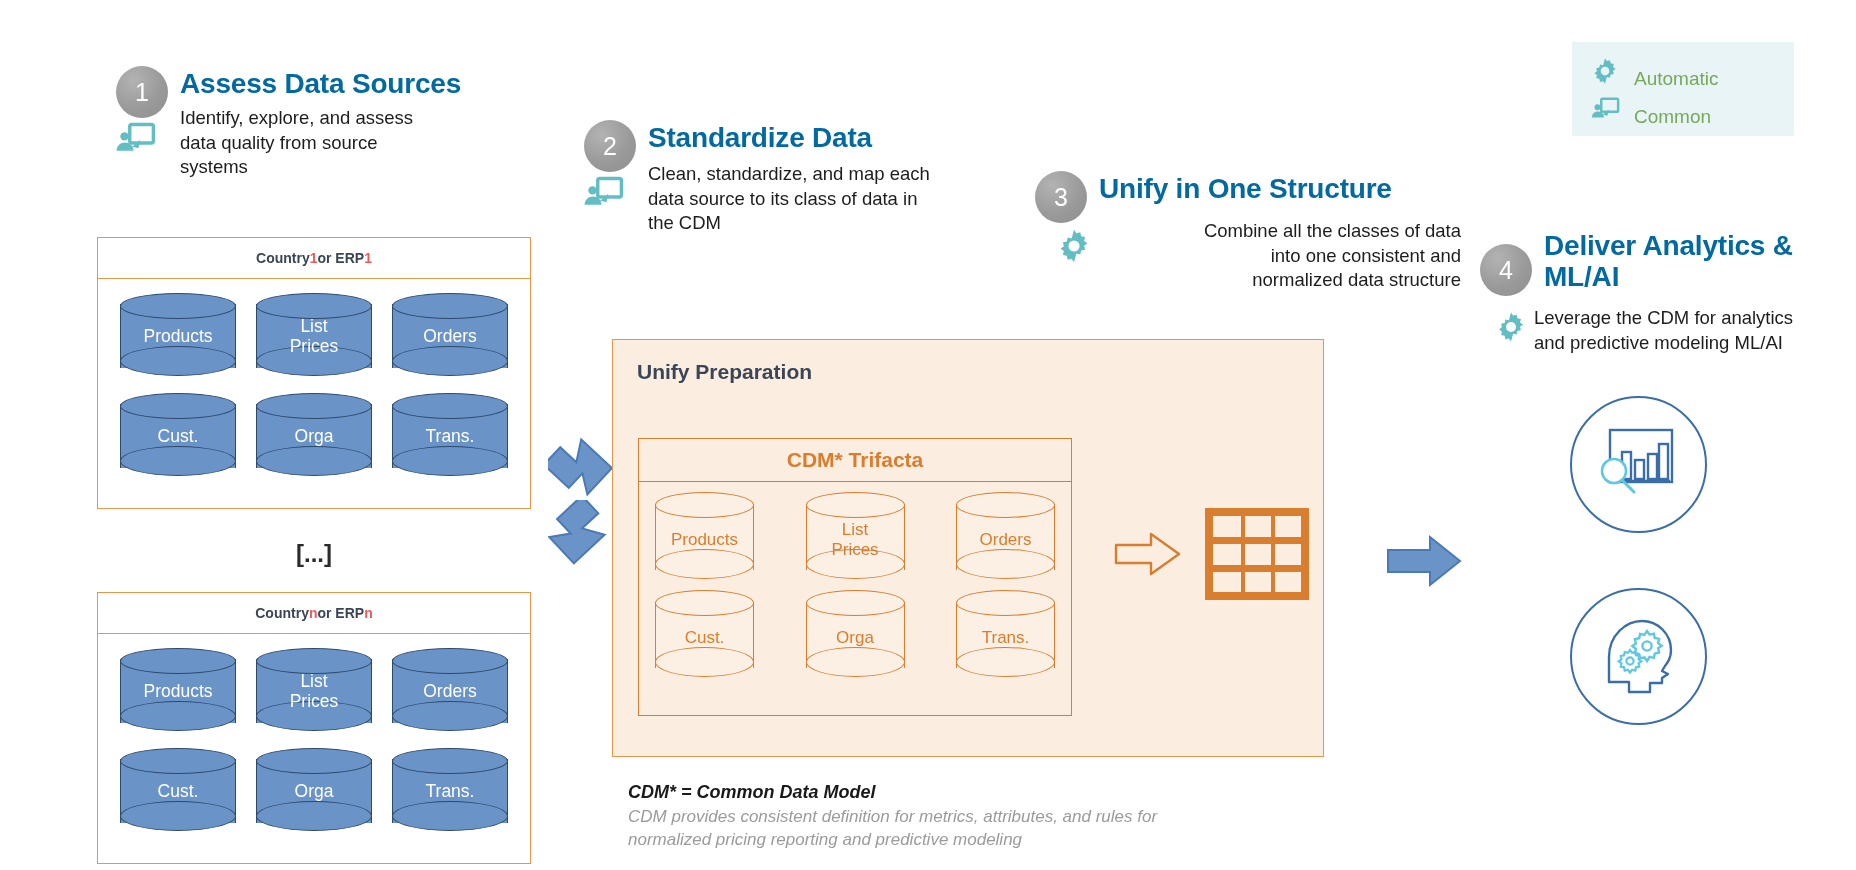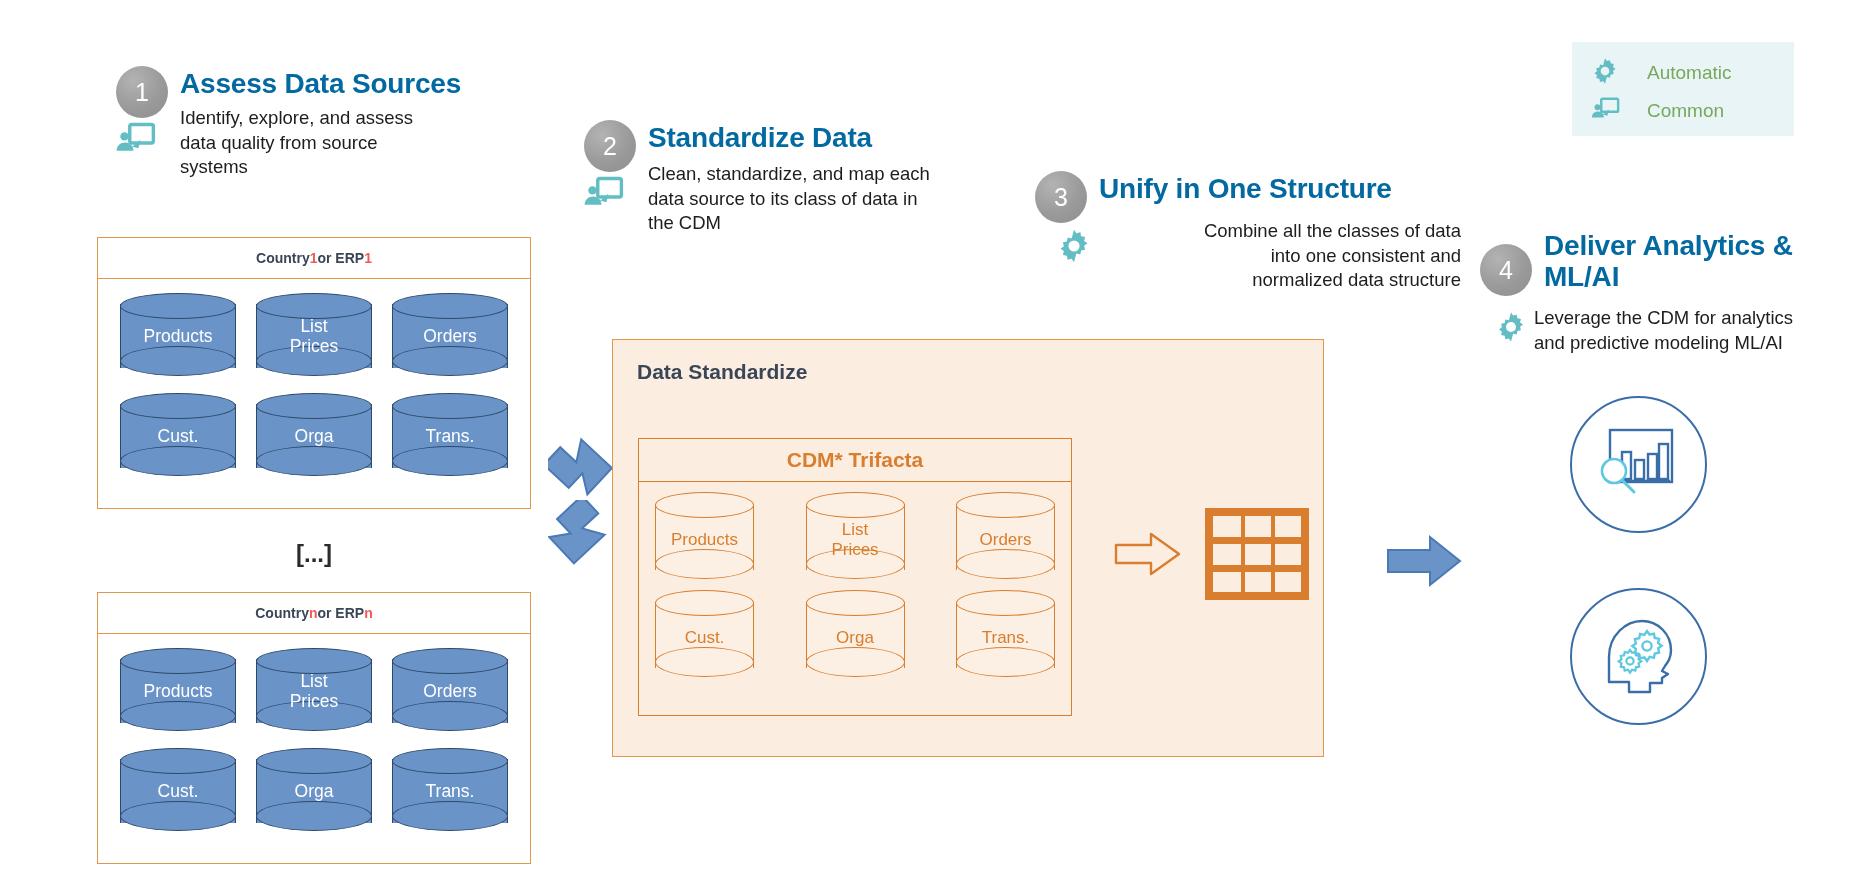--- a/index.html
+++ b/index.html
@@ -31,21 +31,21 @@
     font-size:18.5px;color:#1d1d1d;line-height:1.33;
     white-space:pre-line;
   }
   .step-ico{position:absolute;}
 
   
   #legend{
     position:absolute;left:1572px;top:42px;width:222px;height:94px;
     background:#e9f4f6;
   }
-  .legend-row{position:absolute;left:18px;display:flex;align-items:center;gap:27px;}
+  .legend-row{position:absolute;left:18px;display:flex;align-items:flex-end;gap:14px;}
   .legend-label{font-size:19px;color:#76a95a;}
 
   
   .src-box{
     position:absolute;left:97px;width:434px;
     border:1.6px solid #e3974a;background:#ffffff;box-sizing:border-box;
   }
   .src-head{
     height:40px;border-bottom:1.6px solid #e3974a;
     display:flex;align-items:center;justify-content:center;
@@ -338,21 +338,21 @@
       <path d="M6 8 L30 8 L30 30 L50 18 L50 60 L14 60 L26 42 L6 42 Z" transform="rotate(47 34 34)" fill="#6a93c8" stroke="#4a7ab5" stroke-width="2"></path>
     </svg>
   </div>
   <div style="position:absolute;left:1386px;top:534px;">
     <svg width="78" height="54" viewBox="0 0 78 54">
       <path d="M2 16 L44 16 L44 3 L74 27 L44 51 L44 38 L2 38 Z" fill="#6a93c8" stroke="#4a7ab5" stroke-width="2"></path>
     </svg>
   </div>
 
   <div id="prep">
-    <div id="prep-title">Data Standardize</div>
+    <div id="prep-title">Unify Preparation</div>
 
     <div id="cdm">
       <div id="cdm-head">CDM* Trifacta</div>
       <div id="cdm-body">
         <div class="ocyl-row">
           <div class="ocyl">
             <div class="body"></div>
             <div class="bot"></div>
             <div class="top"></div>
             <div class="lbl">Products</div>
@@ -409,20 +409,25 @@
         <rect x="10" y="44" width="28" height="21" fill="#fbeee1"></rect>
         <rect x="42" y="44" width="26" height="21" fill="#fbeee1"></rect>
         <rect x="72" y="44" width="26" height="21" fill="#fbeee1"></rect>
         <rect x="10" y="72" width="28" height="20" fill="#fbeee1"></rect>
         <rect x="42" y="72" width="26" height="20" fill="#fbeee1"></rect>
         <rect x="72" y="72" width="26" height="20" fill="#fbeee1"></rect>
       </svg>
     </div>
   </div>
 
+  <div id="foot">
+    <div id="foot-title">CDM* = Common Data Model</div>
+    <div id="foot-body">CDM provides consistent definition for metrics, attributes, and rules for
+normalized pricing reporting and predictive modeling</div>
+  </div>
 
   <div class="ocircle" style="left:1570px;top:396px;">
     <span>
       <svg width="133" height="133" viewBox="0 0 133 133">
         <rect x="38" y="32" width="62" height="52" fill="none" stroke="#3a6ea8" stroke-width="2.4"></rect>
         <rect x="50" y="54" width="9" height="27" fill="none" stroke="#3a6ea8" stroke-width="2.4"></rect>
         <rect x="63" y="62" width="9" height="19" fill="none" stroke="#3a6ea8" stroke-width="2.4"></rect>
         <rect x="76" y="56" width="9" height="25" fill="none" stroke="#3a6ea8" stroke-width="2.4"></rect>
         <rect x="87" y="46" width="9" height="35" fill="none" stroke="#3a6ea8" stroke-width="2.4"></rect>
         <line x1="44" y1="83" x2="98" y2="83" stroke="#3a6ea8" stroke-width="2.4"></line>

